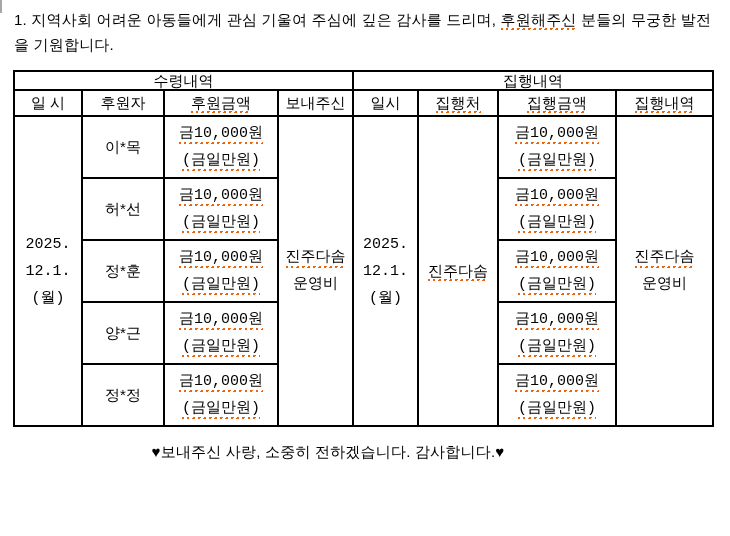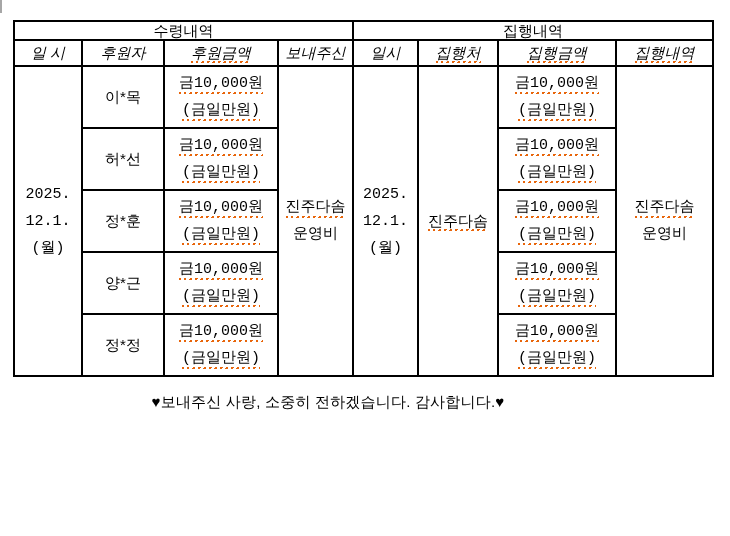--- a/index.html
+++ b/index.html
@@ -41,36 +41,37 @@
   }
   table.ledger td {
     border: 2px solid #000000;
     text-align: center;
     vertical-align: middle;
     padding: 0;
     overflow: hidden;
     line-height: 26px;
   }
   tr.row-h1 td { height: 17px; line-height: 17px; }
-  tr.row-h2 td { height: 24px; line-height: 24px; font-style: italic; }
+  tr.row-h2 td { height: 24px; line-height: 24px; }
   tr.row-data td { height: 60px; }
   .cell-line { line-height: 27px; font-family: Liberation Mono, monospace; }
   .footer {
     margin-top: 16px;
     width: 656px;
     text-align: center;
     letter-spacing: 0.2px;
   }
 </style>
 </head>
 <body>
 
 <div class="cursor-mark"></div>
 
 <div class="intro">
+  <div class="para"><span>1. 지역사회 어려운 아동들에게 관심 기울여 주심에 깊은 감사를 드리며, </span><span class="sq">후원해주신</span><span> 분들의 무궁한 발전을 기원합니다.</span></div>
 </div>
 
 <table class="ledger">
   <colgroup>
     <col style="width:68px">
       <col style="width:82px">
       <col style="width:114px">
       <col style="width:75px">
     <col style="width:65px">
       <col style="width:80px">

